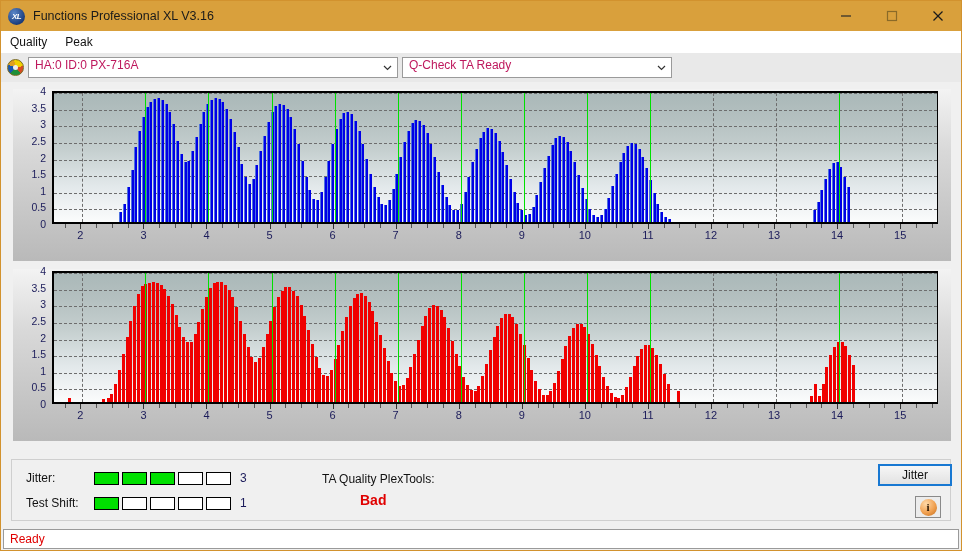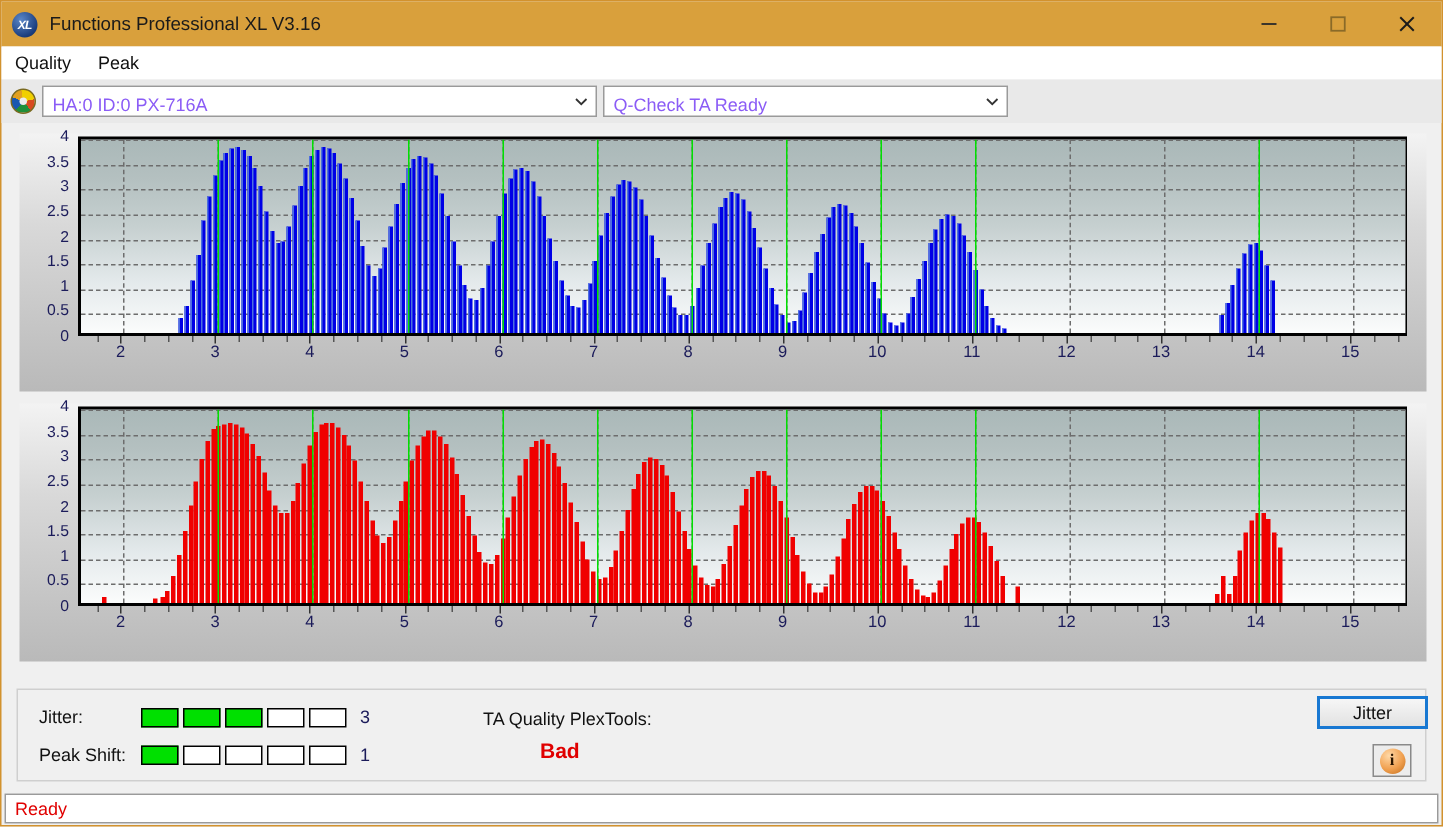--- a/index.html
+++ b/index.html
@@ -69,23 +69,23 @@
   }
   #disc-icon:after {
     content:""; position:absolute; left:50%; top:50%;
     width:5px; height:5px; margin:-2.5px 0 0 -2.5px;
     background:#ececec; border-radius:50%;
   }
   .sel {
     height:21px;
     background:#fff;
     border:1px solid #9a9a9a;
-    display:flex; align-items:flex-end;
+    display:flex; align-items:flex-start;
     padding:0 0 0 6px;
-    font-size:12px; color:#8b5cf6;
+    font-size:12px; color:#be185d;
     position:relative;
   }
   .sel .sel-label { flex:1 1 auto; white-space:nowrap; overflow:hidden; }
   .sel .arrow {
     width:19px; height:19px; flex:0 0 auto;
     display:flex; align-items:center; justify-content:center;
   }
   #sel-drive { width:370px; }
   #sel-function { width:270px; }
   #sel-test { width:270px; }
@@ -837,21 +837,21 @@
       <span class="meter" id="jitter-meter">
           <span class="cell on"></span>
           <span class="cell on"></span>
           <span class="cell on"></span>
           <span class="cell"></span>
           <span class="cell"></span>
         </span>
       <span class="meter-val">3</span>
     </div>
     <div class="meter-row" style="left:14px; top:36px;">
-      <span class="meter-label">Peak Shift:</span>
+      <span class="meter-label">Test Shift:</span>
       <span class="meter" id="peakshift-meter">
           <span class="cell on"></span>
           <span class="cell"></span>
           <span class="cell"></span>
           <span class="cell"></span>
           <span class="cell"></span>
         </span>
       <span class="meter-val">1</span>
     </div>
 

